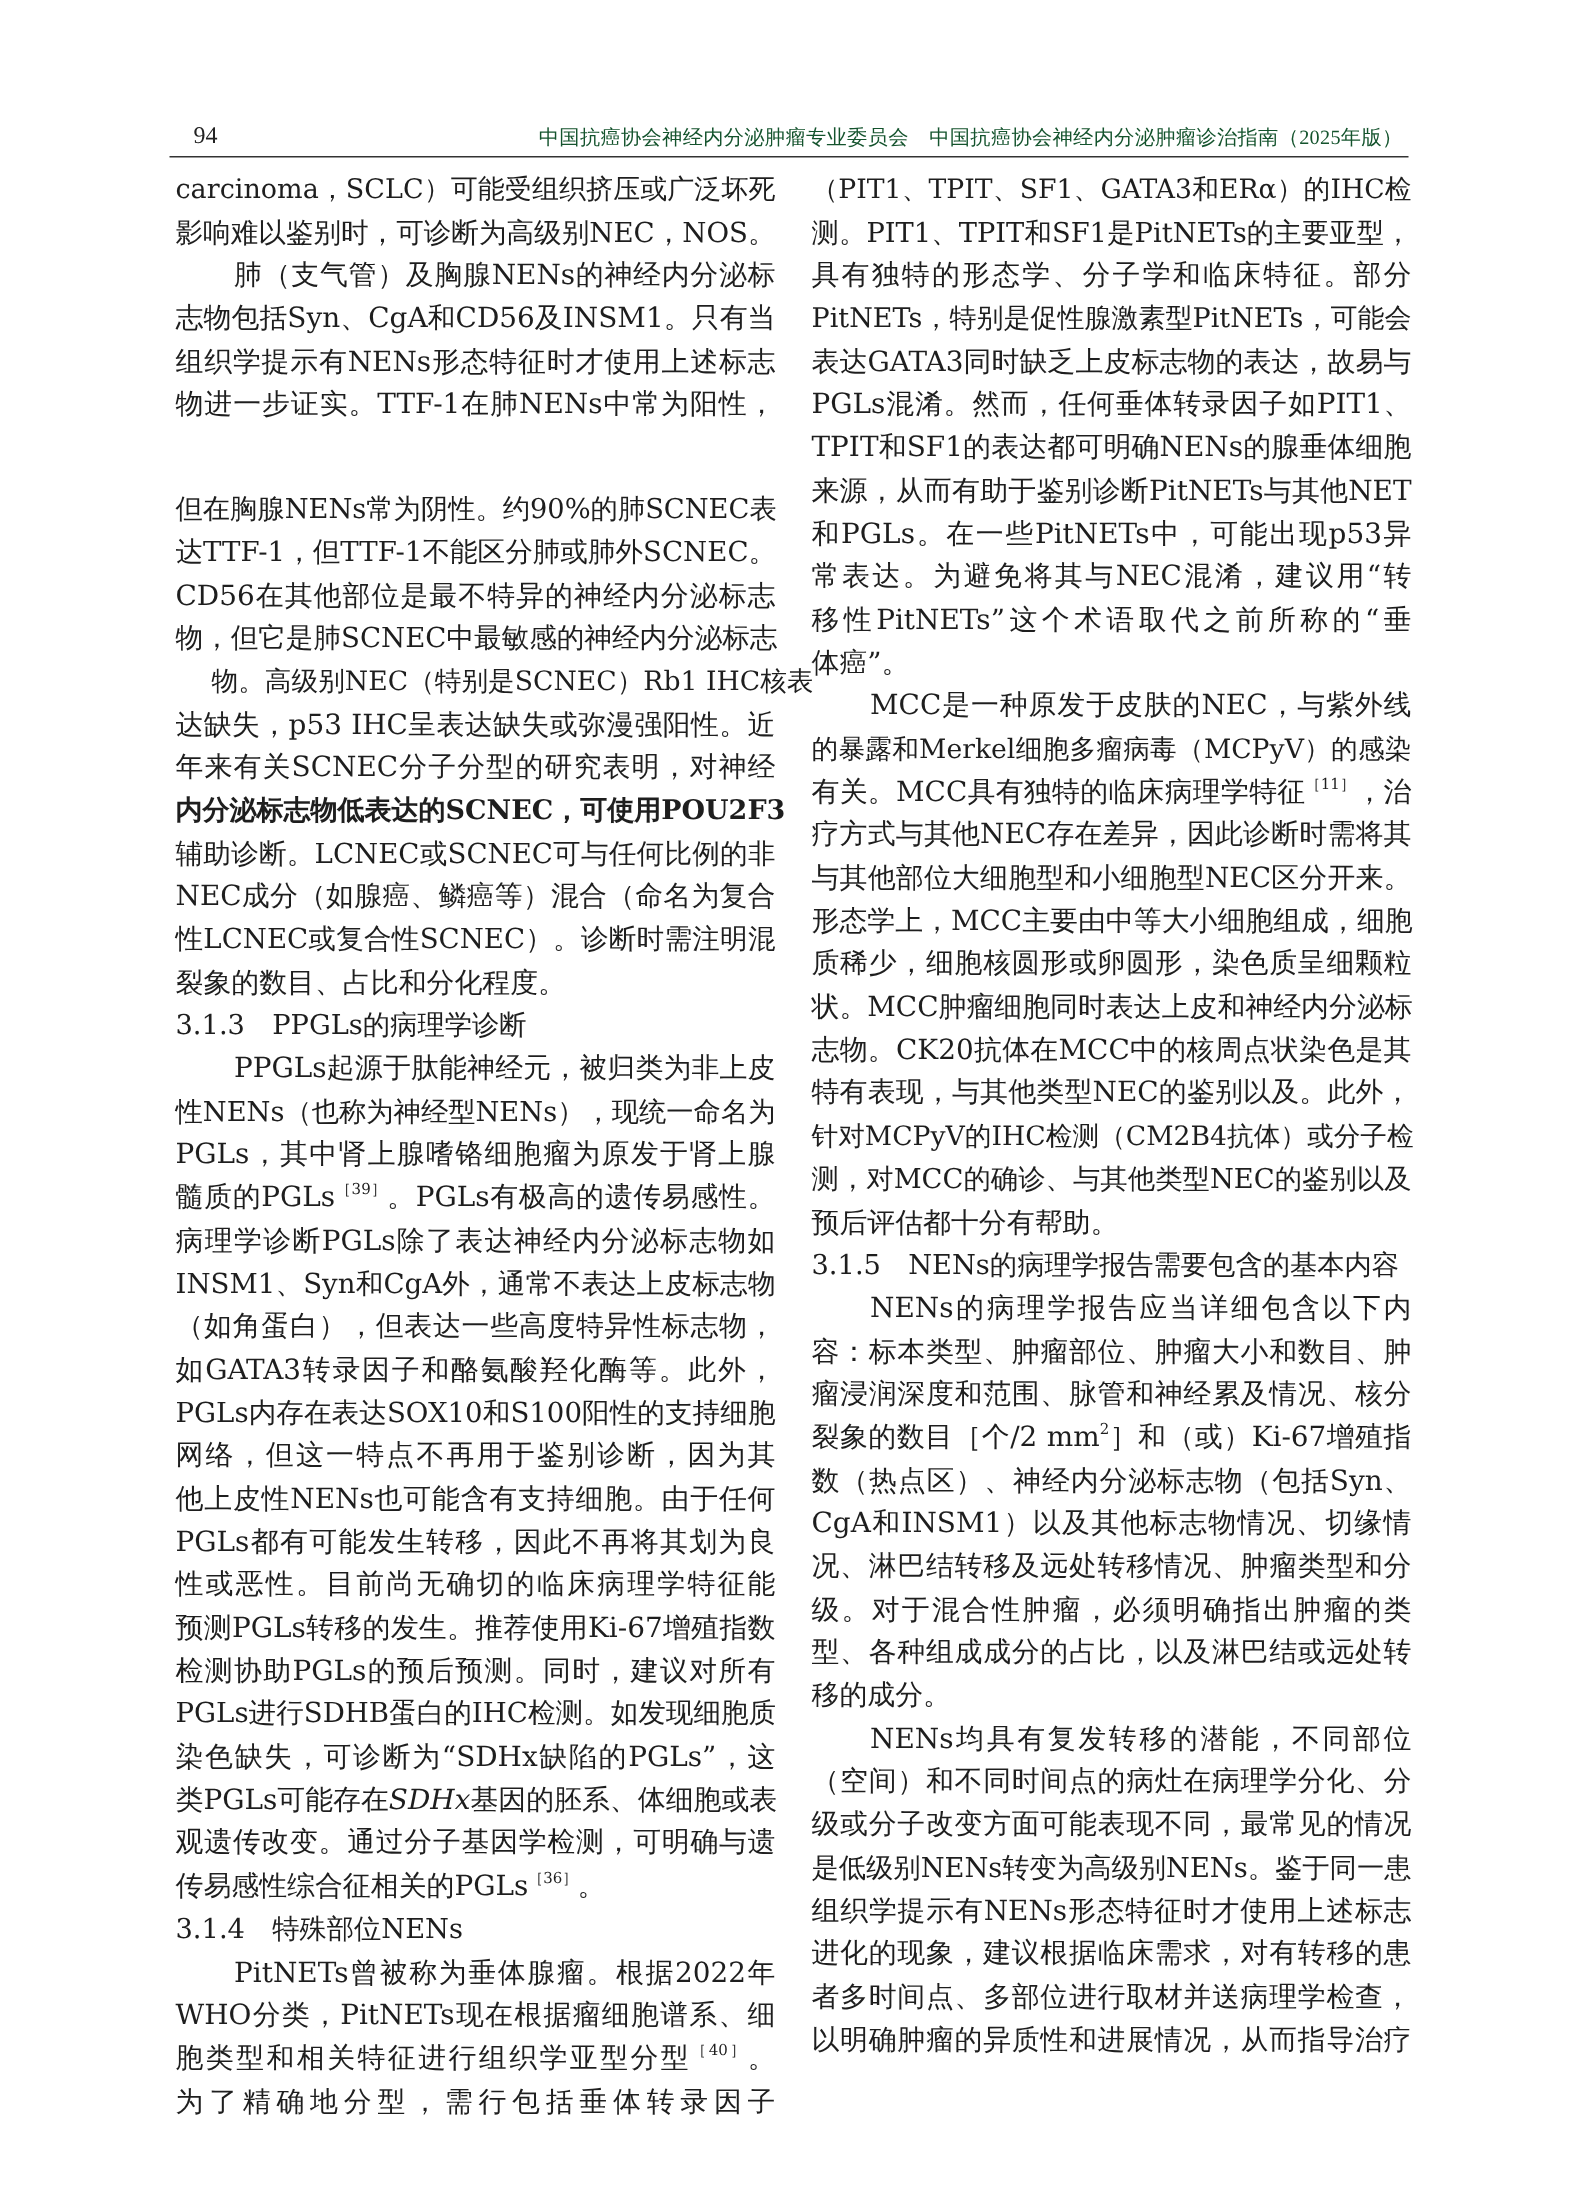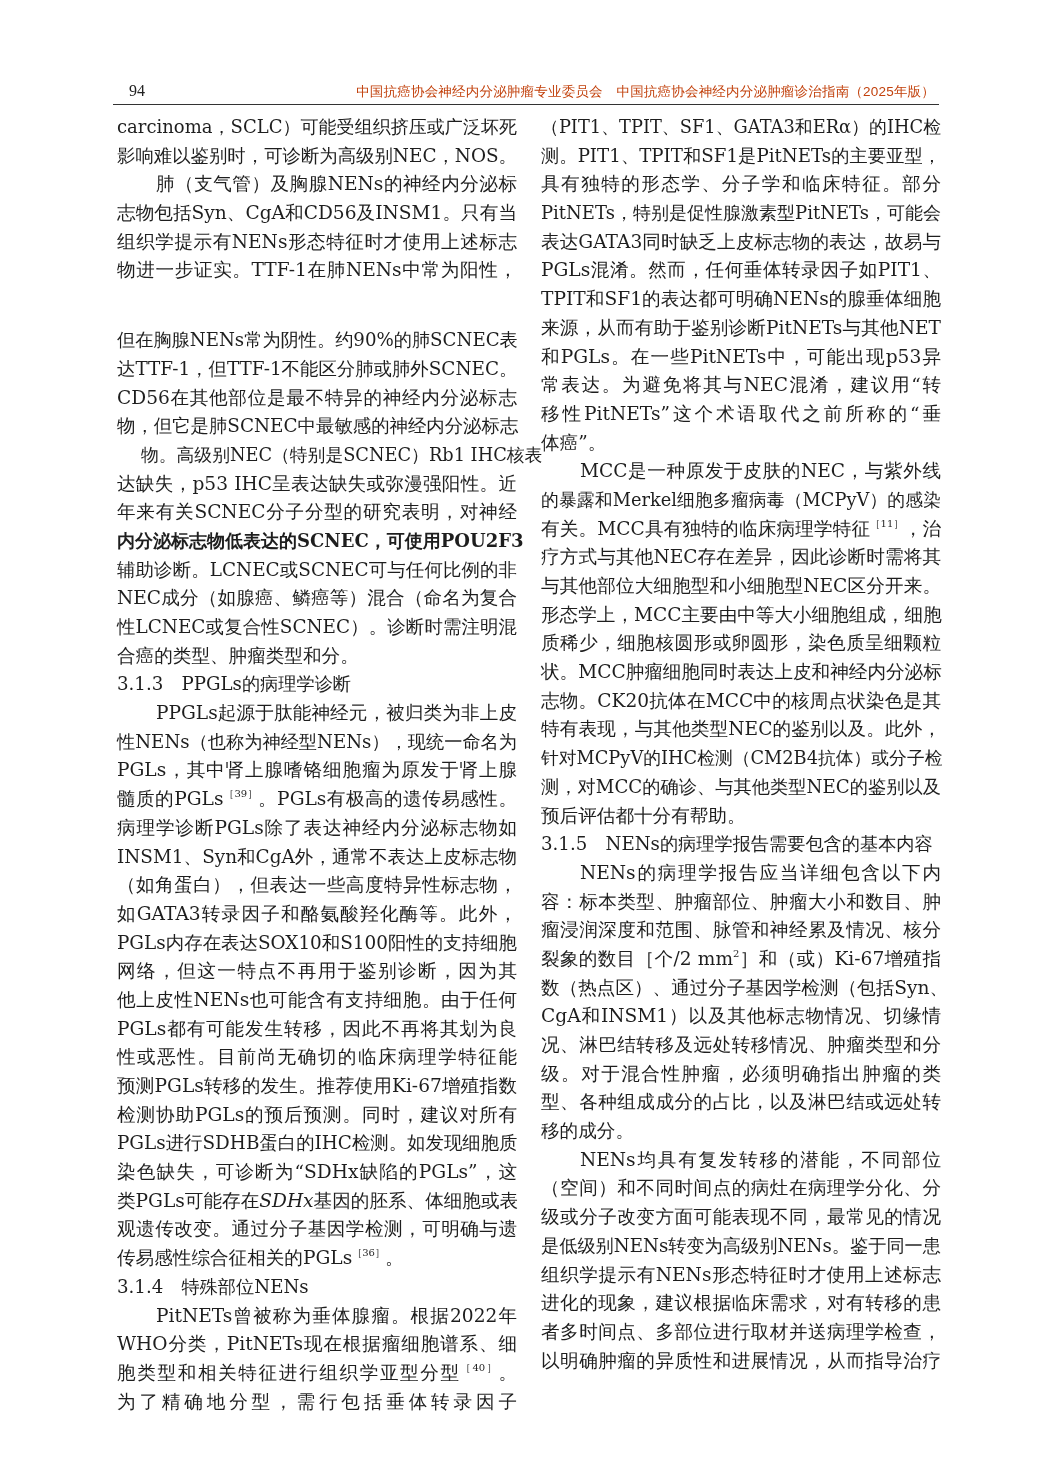--- a/index.html
+++ b/index.html
@@ -1,20 +1,20 @@
 <!DOCTYPE html>
 <html><head>
 <meta charset="utf-8">
 <style>
   html, body { margin: 0; padding: 0; background: #ffffff; }
   body { width: 1050px; height: 1473px; position: relative; overflow: hidden;
          font-family: "DejaVu Serif", "Liberation Serif", serif; color: #1e1e1e; }
   .header { position: absolute; left: 113px; top: 82px; width: 826px; height: 20px; }
   .page-num { position: absolute; left: 16px; top: 0; font-family: "Liberation Serif", serif; font-size: 16px; color:#222; }
-  .running-title { position: absolute; right: 4px; top: 1px; font-family: Liberation Sans, sans-serif; font-size: 13.5px; color:#c2410c; letter-spacing: 0.2px; }
+  .running-title { position: absolute; right: 4px; top: 1px; font-family: Liberation Serif, serif; font-size: 13.5px; color:#14532d; letter-spacing: 0.2px; }
   .rule { position: absolute; left: 113px; top: 104px; width: 826px; height: 0; border-top: 1.6px solid #333; }
   .col { position: absolute; top: 113px; width: 400px; }
   .col.left { left: 117px; }
   .col.right { left: 541px; }
   .line { height: 28.7px; line-height: 28.7px; font-size: 18.6px; white-space: nowrap; text-align: justify; text-align-last: justify; overflow: visible; }
   .line.last { text-align-last: left; }
   .line.indent { padding-left: 39px; }
   .line.heading { text-align-last: left; font-size: 18.2px; }
   sup { font-size: 10px; vertical-align: 8px; line-height: 0; }
   .ital { font-style: italic; }
@@ -39,21 +39,21 @@
     <div class="line" style="font-size: 18.4px;"><span>达TTF-1，但TTF-1不能区分肺或肺外SCNEC。</span></div>
     <div class="line"><span>CD56在其他部位是最不特异的神经内分泌标志</span></div>
     <div class="line" style="font-size: 18.4px;"><span>物，但它是肺SCNEC中最敏感的神经内分泌标志</span></div>
     <div class="line" style="font-size: 17.8px; margin-left: 24px;"><span>物。高级别NEC（特别是SCNEC）Rb1 IHC核表</span></div>
     <div class="line"><span>达缺失，p53 IHC呈表达缺失或弥漫强阳性。近</span></div>
     <div class="line"><span>年来有关SCNEC分子分型的研究表明，对神经</span></div>
     <div class="line" style="font-size: 18px; font-weight: bold;"><span>内分泌标志物低表达的SCNEC，可使用POU2F3</span></div>
     <div class="line" style="font-size: 18.4px;"><span>辅助诊断。LCNEC或SCNEC可与任何比例的非</span></div>
     <div class="line"><span>NEC成分（如腺癌、鳞癌等）混合（命名为复合</span></div>
     <div class="line" style="font-size: 18.4px;"><span>性LCNEC或复合性SCNEC）。诊断时需注明混</span></div>
-    <div class="line last"><span>合癌的类型、肿瘤类型和分。</span></div>
+    <div class="line last"><span>裂象的数目、占比和分化程度。</span></div>
     <div class="line heading"><span>3.1.3　PPGLs的病理学诊断</span></div>
     <div class="line indent"><span>PPGLs起源于肽能神经元，被归类为非上皮</span></div>
     <div class="line" style="font-size: 18.2px;"><span>性NENs（也称为神经型NENs），现统一命名为</span></div>
     <div class="line"><span>PGLs，其中肾上腺嗜铬细胞瘤为原发于肾上腺</span></div>
     <div class="line"><span>髓质的PGLs</span><sup>［39］</sup><span>。PGLs有极高的遗传易感性。</span></div>
     <div class="line"><span>病理学诊断PGLs除了表达神经内分泌标志物如</span></div>
     <div class="line" style="font-size: 18.4px;"><span>INSM1、Syn和CgA外，通常不表达上皮标志物</span></div>
     <div class="line"><span>（如角蛋白），但表达一些高度特异性标志物，</span></div>
     <div class="line"><span>如GATA3转录因子和酪氨酸羟化酶等。此外，</span></div>
     <div class="line" style="font-size: 18.4px;"><span>PGLs内存在表达SOX10和S100阳性的支持细胞</span></div>
@@ -98,21 +98,21 @@
     <div class="line"><span>志物。CK20抗体在MCC中的核周点状染色是其</span></div>
     <div class="line"><span>特有表现，与其他类型NEC的鉴别以及。此外，</span></div>
     <div class="line" style="font-size: 17.8px;"><span>针对MCPyV的IHC检测（CM2B4抗体）或分子检</span></div>
     <div class="line" style="font-size: 18.2px;"><span>测，对MCC的确诊、与其他类型NEC的鉴别以及</span></div>
     <div class="line last"><span>预后评估都十分有帮助。</span></div>
     <div class="line heading"><span>3.1.5　NENs的病理学报告需要包含的基本内容</span></div>
     <div class="line indent"><span>NENs的病理学报告应当详细包含以下内</span></div>
     <div class="line"><span>容：标本类型、肿瘤部位、肿瘤大小和数目、肿</span></div>
     <div class="line"><span>瘤浸润深度和范围、脉管和神经累及情况、核分</span></div>
     <div class="line"><span>裂象的数目［个/2 mm</span><sup>2</sup><span>］和（或）Ki-67增殖指</span></div>
-    <div class="line"><span>数（热点区）、通过分子基因学检测（包括Syn、</span></div>
+    <div class="line"><span>数（热点区）、神经内分泌标志物（包括Syn、</span></div>
     <div class="line"><span>CgA和INSM1）以及其他标志物情况、切缘情</span></div>
     <div class="line"><span>况、淋巴结转移及远处转移情况、肿瘤类型和分</span></div>
     <div class="line"><span>级。对于混合性肿瘤，必须明确指出肿瘤的类</span></div>
     <div class="line"><span>型、各种组成成分的占比，以及淋巴结或远处转</span></div>
     <div class="line last"><span>移的成分。</span></div>
     <div class="line indent"><span>NENs均具有复发转移的潜能，不同部位</span></div>
     <div class="line"><span>（空间）和不同时间点的病灶在病理学分化、分</span></div>
     <div class="line"><span>级或分子改变方面可能表现不同，最常见的情况</span></div>
     <div class="line" style="font-size: 18.2px;"><span>是低级别NENs转变为高级别NENs。鉴于同一患</span></div>
     <div class="line"><span>组织学提示有NENs形态特征时才使用上述标志</span></div>

